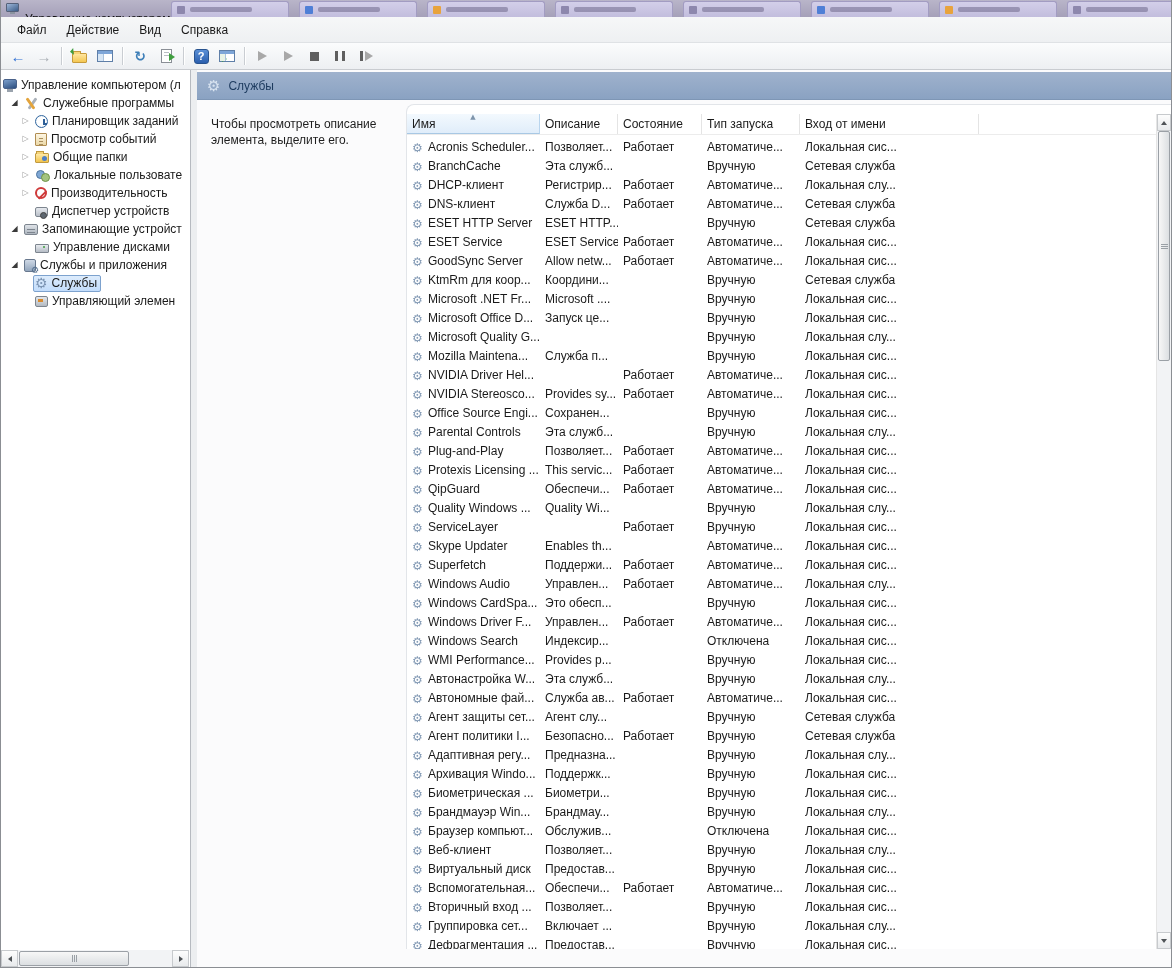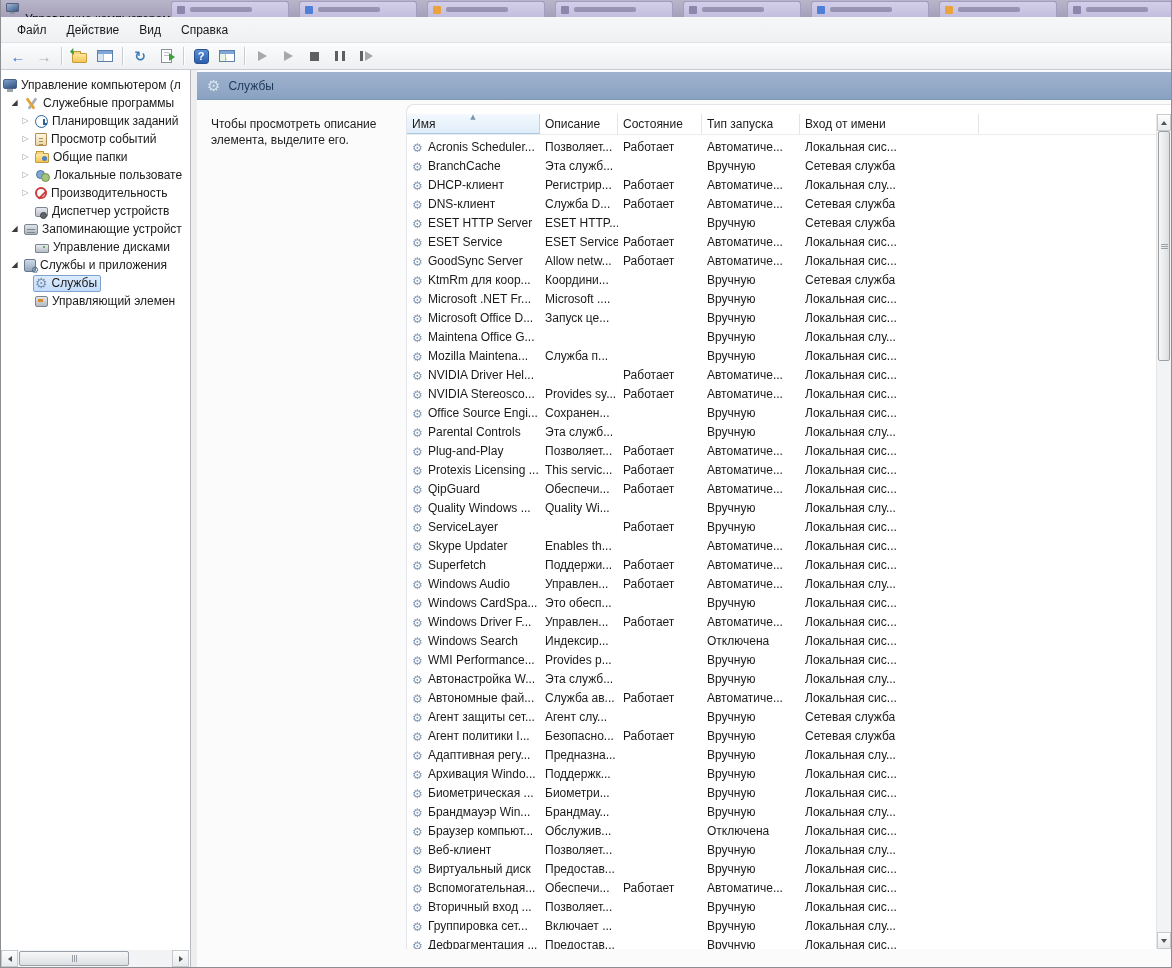--- a/index.html
+++ b/index.html
@@ -487,21 +487,21 @@
                 <span>Microsoft Office D...</span>
               </div>
               <div class="cell c1">Запуск це...</div>
               <div class="cell c2"></div>
               <div class="cell c3">Вручную</div>
               <div class="cell c4">Локальная сис...</div>
             </div>
             <div class="lrow">
               <div class="cell name-cell c0">
                 <span class="row-gear">⚙</span>
-                <span>Maintena Office G...</span>
+                <span>Microsoft Quality G...</span>
               </div>
               <div class="cell c1"></div>
               <div class="cell c2"></div>
               <div class="cell c3">Вручную</div>
               <div class="cell c4">Локальная слу...</div>
             </div>
             <div class="lrow">
               <div class="cell name-cell c0">
                 <span class="row-gear">⚙</span>
                 <span>Mozilla Maintena...</span>

